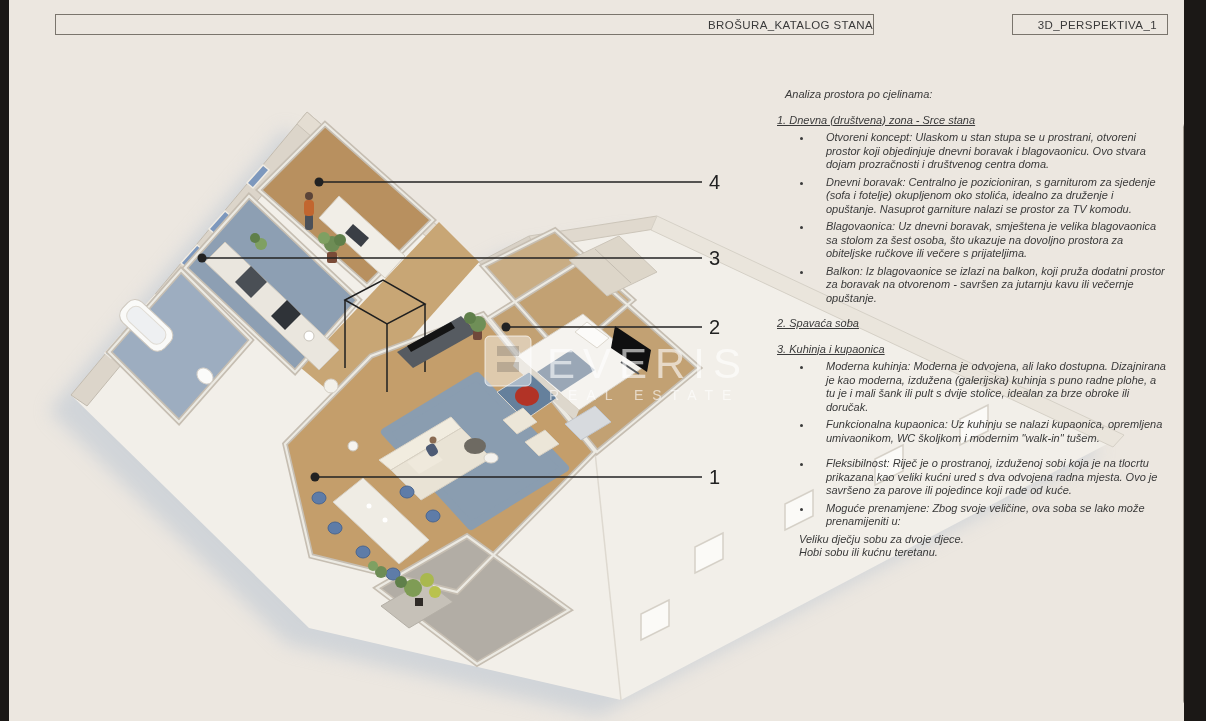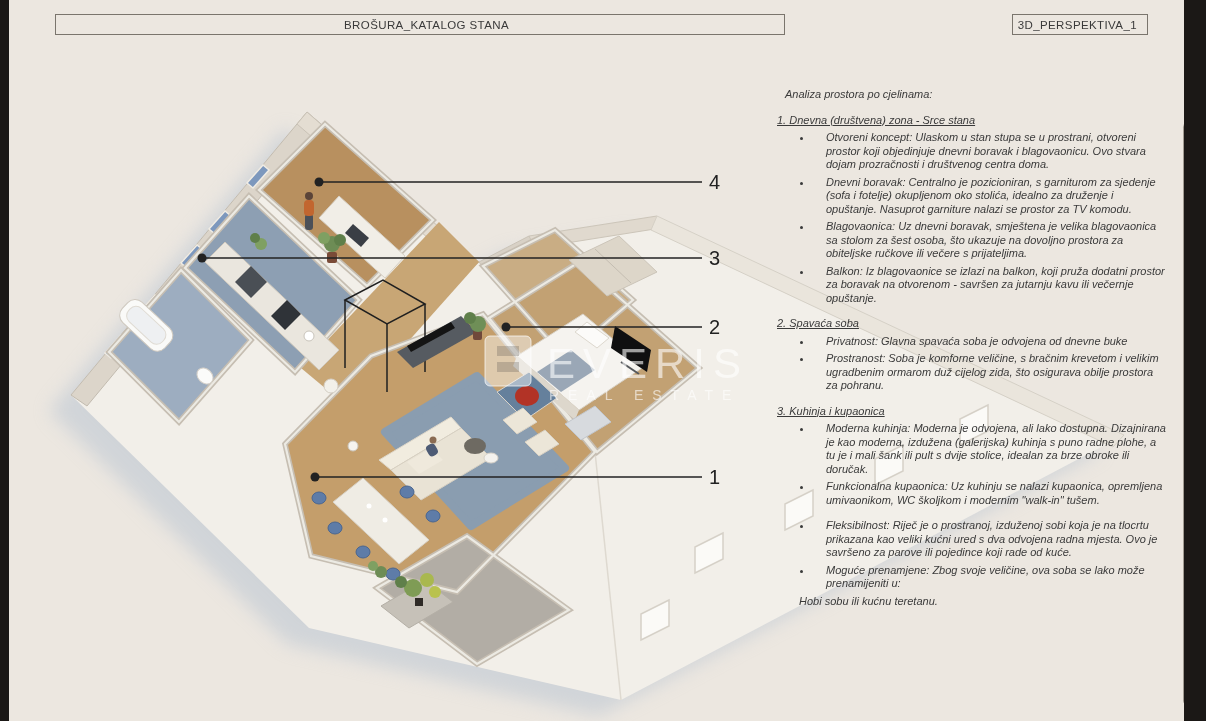--- a/index.html
+++ b/index.html
@@ -14,22 +14,22 @@
   }
   .edge{position:absolute;top:0;height:721px;background:var(--edge-dark,#1B1816);}
   .edge.left{left:0;width:9px;}
   .edge.right{left:1184px;width:22px;}
   .title-box{
     position:absolute;top:14px;height:21px;line-height:21px;
     border:1px solid var(--border,#7A756D);
     font-size:11.5px;letter-spacing:.4px;color:var(--text,#3A3A3A);
     box-sizing:border-box;white-space:nowrap;overflow:hidden;
   }
-  .title-box.left{left:46px;width:730px;padding-left:13px;text-align:center;}
-  .title-box.right{left:1003px;width:136px;padding-right:10px;text-align:right;}
+  .title-box.left{left:46px;width:819px;padding-left:13px;text-align:right;}
+  .title-box.right{left:1003px;width:156px;padding-right:10px;text-align:right;}
   .plan-svg{position:absolute;left:0;top:0;width:1206px;height:721px;}
   .scroll-thumb{
     position:absolute;left:1174px;top:123px;width:9px;height:582px;
     background:var(--scrollbar,#A29B92);border-radius:5px;
   }
   .analysis{
     position:absolute;left:768px;top:88px;width:394px;
     font-size:11px;line-height:13.5px;font-style:italic;
     color:var(--text,#3A3A3A);
   }
@@ -283,39 +283,36 @@
     <ul>
             <li>Otvoreni koncept: Ulaskom u stan stupa se u prostrani, otvoreni prostor koji objedinjuje dnevni boravak i blagovaonicu. Ovo stvara dojam prozračnosti i društvenog centra doma.</li>
             <li>Dnevni boravak: Centralno je pozicioniran, s garniturom za sjedenje (sofa i fotelje) okupljenom oko stolića, idealno za druženje i opuštanje. Nasuprot garniture nalazi se prostor za TV komodu.</li>
             <li>Blagovaonica: Uz dnevni boravak, smještena je velika blagovaonica sa stolom za šest osoba, što ukazuje na dovoljno prostora za obiteljske ručkove ili večere s prijateljima.</li>
             <li>Balkon: Iz blagovaonice se izlazi na balkon, koji pruža dodatni prostor za boravak na otvorenom - savršen za jutarnju kavu ili večernje opuštanje.</li>
           </ul>
   </div>
 
   <div class="sec">
     <p class="sec-h">2. Spavaća soba</p>
-    <ul>
-            <li>Privatnost: Glavna spavaća soba je odvojena od dnevne buke</li>
-            <li>Prostranost: Soba je komforne veličine, s bračnim krevetom i velikim ugradbenim ormarom duž cijelog zida, što osigurava obilje prostora za pohranu.</li>
-          </ul>
   </div>
 
   <div class="sec">
     <p class="sec-h">3. Kuhinja i kupaonica</p>
     <ul>
             <li>Moderna kuhinja: Moderna je odvojena, ali lako dostupna. Dizajnirana je kao moderna, izdužena (galerijska) kuhinja s puno radne plohe, a tu je i mali šank ili pult s dvije stolice, idealan za brze obroke ili doručak.</li>
             <li>Funkcionalna kupaonica: Uz kuhinju se nalazi kupaonica, opremljena umivaonikom, WC školjkom i modernim "walk-in" tušem.</li>
           </ul>
   </div>
 
   <div class="sec">
     <ul>
             <li>Fleksibilnost: Riječ je o prostranoj, izduženoj sobi koja je na tlocrtu prikazana kao veliki kućni ured s dva odvojena radna mjesta. Ovo je savršeno za parove ili pojedince koji rade od kuće.</li>
             <li>Moguće prenamjene: Zbog svoje veličine, ova soba se lako može prenamijeniti u:</li>
           </ul>
+  <div class="extra">Veliku dječju sobu za dvoje djece.</div>
           <div class="extra">Hobi sobu ili kućnu teretanu.</div>
         </div>
 </div>
   </div>
 
   <div class="scroll-thumb"></div>
 </div>
 
 <div class="edge left"></div>
 <div class="edge right"></div>

